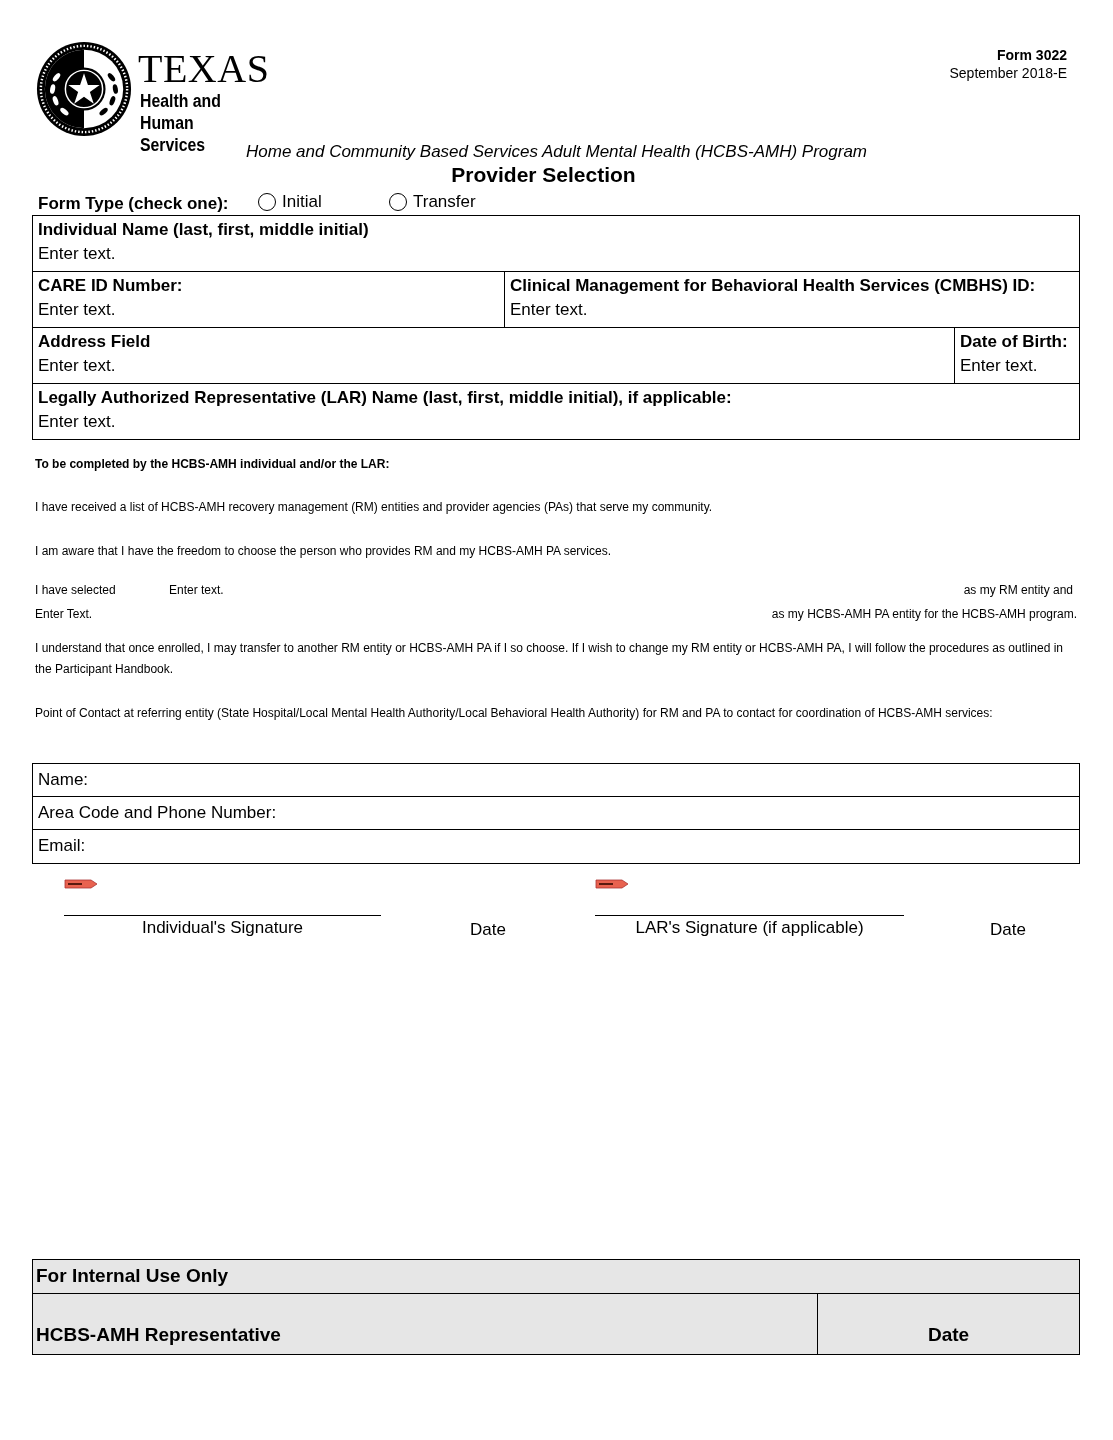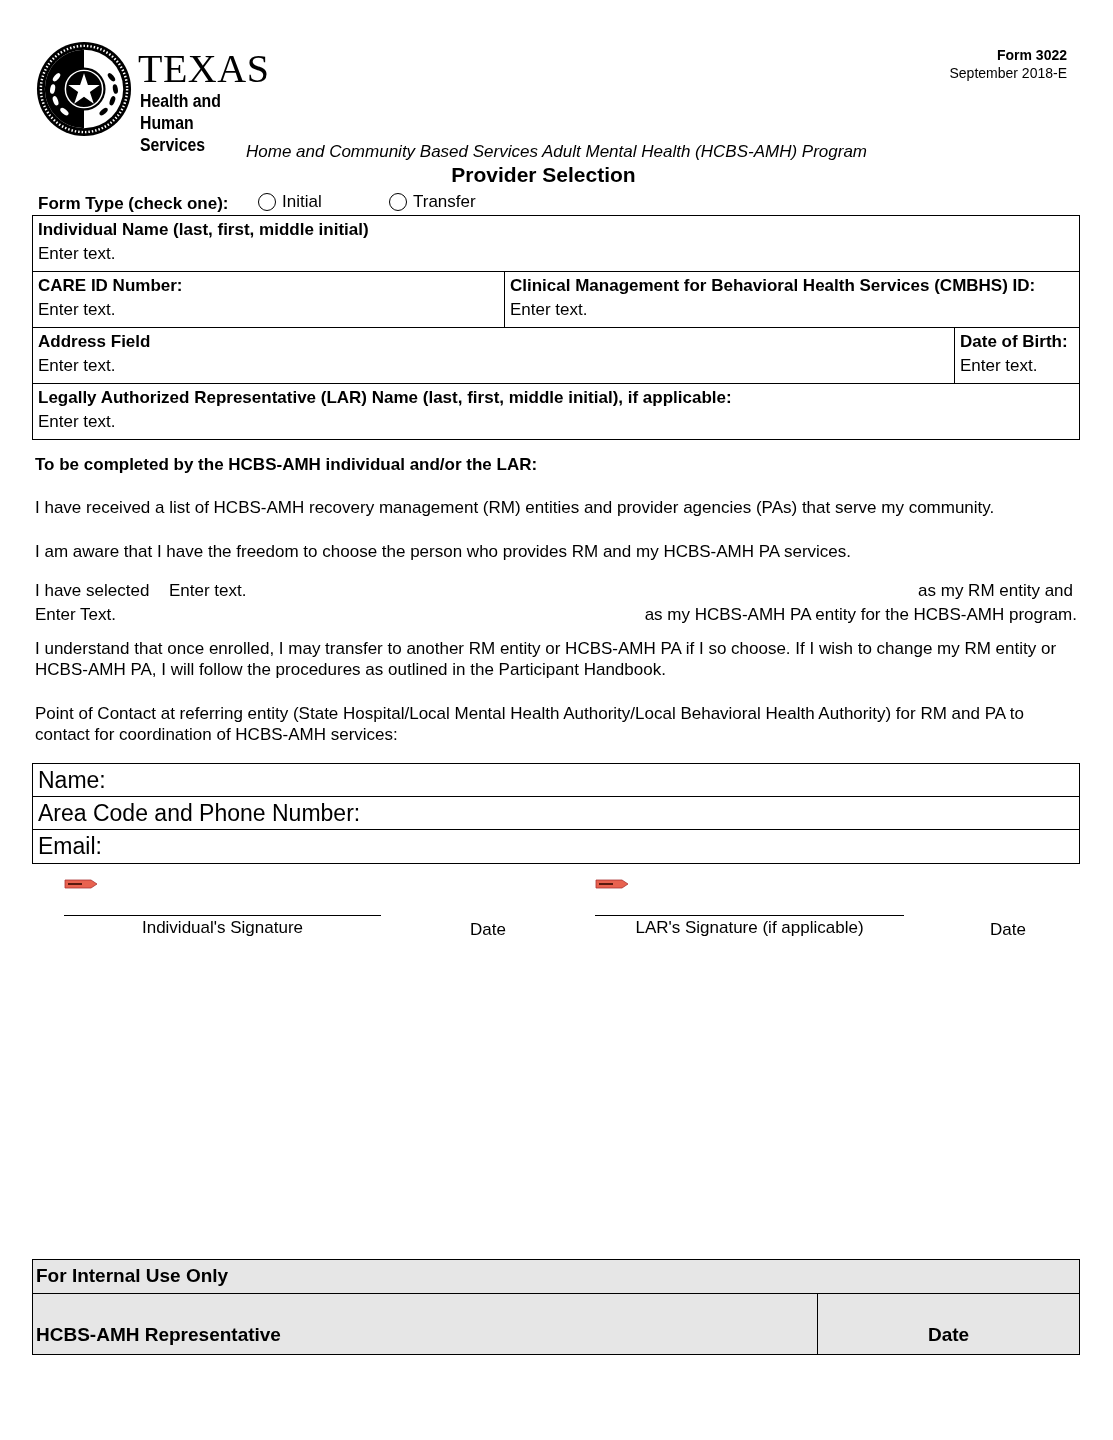--- a/index.html
+++ b/index.html
@@ -19,25 +19,25 @@
   .radio { width: 18px; height: 18px; border: 1.5px solid #000; border-radius: 50%; box-sizing: border-box; background: #fff; }
   
   .grid { left: 32px; top: 215px; width: 1048px; border: 1px solid #000; box-sizing: border-box; }
   .row { display: flex; border-bottom: 1px solid #000; height: 56px; box-sizing: border-box; }
   .row:last-child { border-bottom: none; height: 55px; justify-content: center; }
   .cell { padding: 2px 5px; box-sizing: border-box; font-size: 17px; line-height: 24px; }
   .cell + .cell { border-left: 1px solid #000; }
   .cell .lbl { font-weight: bold; display: block; }
   .cell .val { display: block; }
   
-  .p { left: 35px; font-size: 17px; line-height: 21px; width: 1045px; }
+  .p { left: 35px; font-size: 12px; line-height: 21px; width: 1045px; }
   .bold { font-weight: bold; }
   
   .contact { left: 32px; top: 763px; width: 1048px; border: 1px solid #000; box-sizing: border-box; }
-  .contact .crow { height: 33px; border-bottom: 1px solid #000; box-sizing: border-box; padding: 6px 5px; font-size: 23px; line-height: 20px; }
+  .contact .crow { height: 33px; border-bottom: 1px solid #000; box-sizing: border-box; padding: 6px 5px; font-size: 17px; line-height: 20px; }
   .contact .crow:last-child { border-bottom: none; }
   
   .sign-tag { width: 34px; height: 10px; }
   .sigline { border-top: 1px solid #000; height: 0; }
   .siglabel { font-size: 17px; text-align: center; }
   
   .internal { left: 32px; top: 1259px; width: 1048px; height: 96px; border: 1px solid #000; box-sizing: border-box; background: #e6e6e6; }
   .internal .head { height: 34px; border-bottom: 1px solid #000; box-sizing: border-box; padding: 5px 3px; font-weight: bold; font-size: 19px; }
   .internal .body { display: flex; height: 60px; }
   .internal .rep { flex: 1; position: relative; font-weight: bold; font-size: 19px; padding-left: 16px; }

